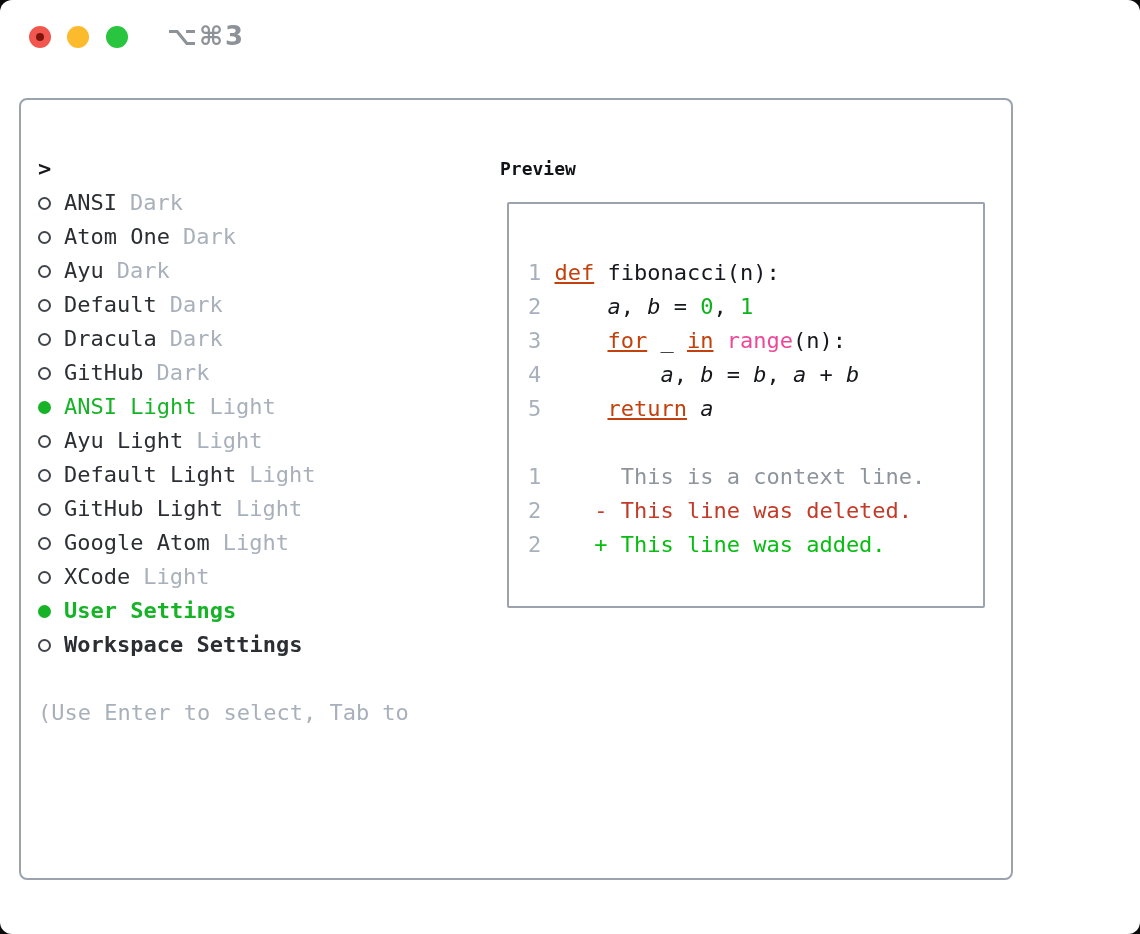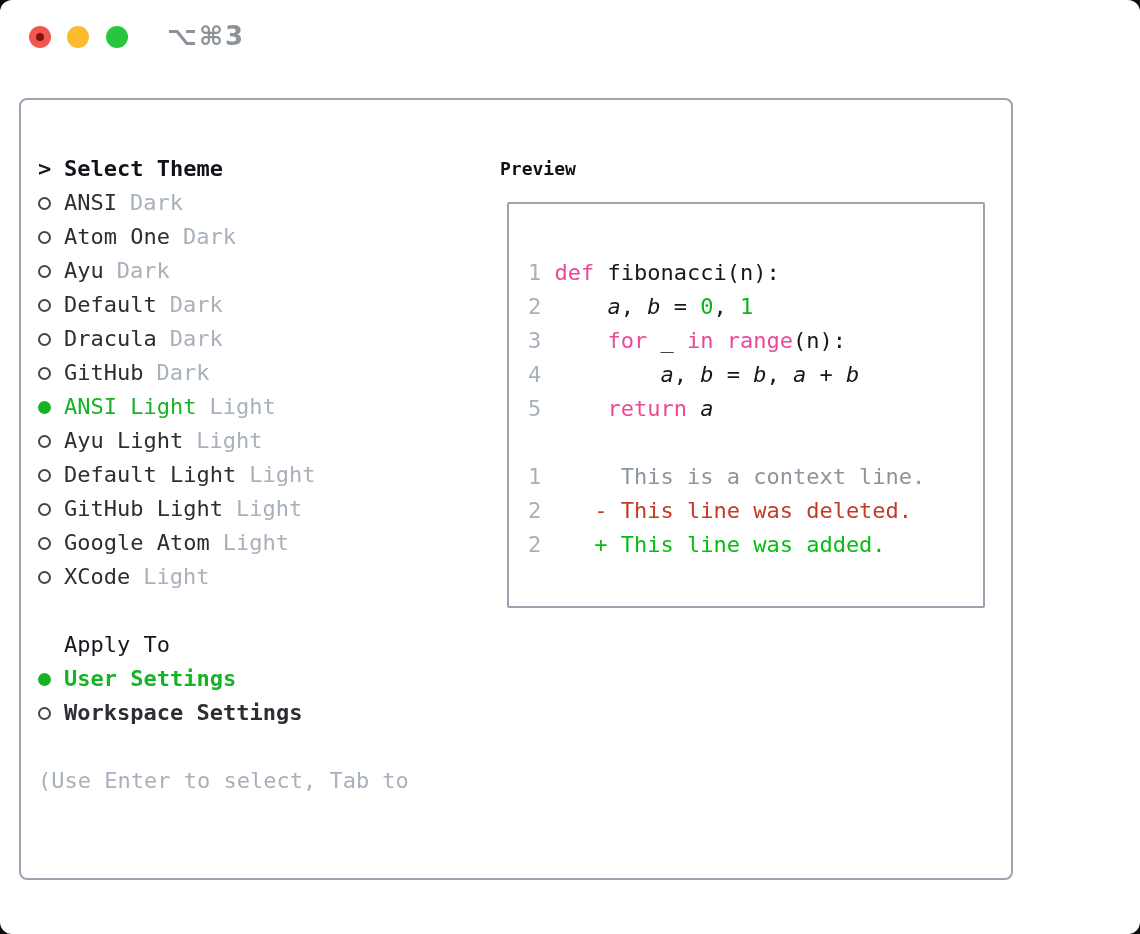--- a/index.html
+++ b/index.html
@@ -57,21 +57,21 @@
     border:2px solid #9aa3ae; border-radius:2px; background:#ffffff;
   }
   pre.code {
     margin:0; padding:52px 0 0 19px;
     font-family:"DejaVu Sans Mono", monospace;
     font-size:22px; line-height:34px;
   }
   .code-line { height:34px; white-space:pre; }
   .gutter { display:inline-block; width:2ch; color:#a8b0bb; }
   .tk-plain { color:#16181d; }
-  .tk-kw    { color:#ec4899; }
+  .tk-kw    { color:#c2410c;text-decoration:underline; }
   .tk-fn    { color:#ec4899;margin-top:46px; }
   .tk-num   { color:#0db31a; }
   .tk-var   { color:#16181d; font-style:italic; }
   .tk-ctx   { color:#8d949d; }
   .tk-del   { color:#c23a28; }
   .tk-add   { color:#07bd11; }
 </style>
 </head>
 <body>
 
@@ -84,42 +84,37 @@
     <span class="tl yellow"></span>
     <span class="tl green"></span>
     <span class="win-title">⌥⌘3</span>
   </div>
 
   <div class="panel">
 
     <div class="left-col">
       <div class="row">
         <span class="marker prompt">&gt;</span>
-        <span class="hdr">Select Theme</span>
       </div>
 
       <div id="theme-list">
           <div class="row theme-row"><span class="marker"><span class="circle"></span></span><span class="tname">ANSI</span><span class="variant">Dark</span></div>
           <div class="row theme-row"><span class="marker"><span class="circle"></span></span><span class="tname">Atom One</span><span class="variant">Dark</span></div>
           <div class="row theme-row"><span class="marker"><span class="circle"></span></span><span class="tname">Ayu</span><span class="variant">Dark</span></div>
           <div class="row theme-row"><span class="marker"><span class="circle"></span></span><span class="tname">Default</span><span class="variant">Dark</span></div>
           <div class="row theme-row"><span class="marker"><span class="circle"></span></span><span class="tname">Dracula</span><span class="variant">Dark</span></div>
           <div class="row theme-row"><span class="marker"><span class="circle"></span></span><span class="tname">GitHub</span><span class="variant">Dark</span></div>
           <div class="row theme-row selected"><span class="marker"><span class="circle filled"></span></span><span class="tname">ANSI Light</span><span class="variant">Light</span></div>
           <div class="row theme-row"><span class="marker"><span class="circle"></span></span><span class="tname">Ayu Light</span><span class="variant">Light</span></div>
           <div class="row theme-row"><span class="marker"><span class="circle"></span></span><span class="tname">Default Light</span><span class="variant">Light</span></div>
           <div class="row theme-row"><span class="marker"><span class="circle"></span></span><span class="tname">GitHub Light</span><span class="variant">Light</span></div>
           <div class="row theme-row"><span class="marker"><span class="circle"></span></span><span class="tname">Google Atom</span><span class="variant">Light</span></div>
           <div class="row theme-row"><span class="marker"><span class="circle"></span></span><span class="tname">XCode</span><span class="variant">Light</span></div>
         </div>
 
-      <div class="row hdr2" id="apply-header">
-        <span class="marker"></span>
-        <span class="hdr2">Apply To</span>
-      </div>
 
       <div id="apply-list">
           <div class="row apply-row selected"><span class="marker"><span class="circle filled"></span></span><span class="opt-label">User Settings</span></div>
           <div class="row apply-row"><span class="marker"><span class="circle"></span></span><span class="opt-label">Workspace Settings</span></div>
         </div>
 
       <div class="hint">
         <div>(Use Enter to select, Tab to</div>
       </div>
     </div>

